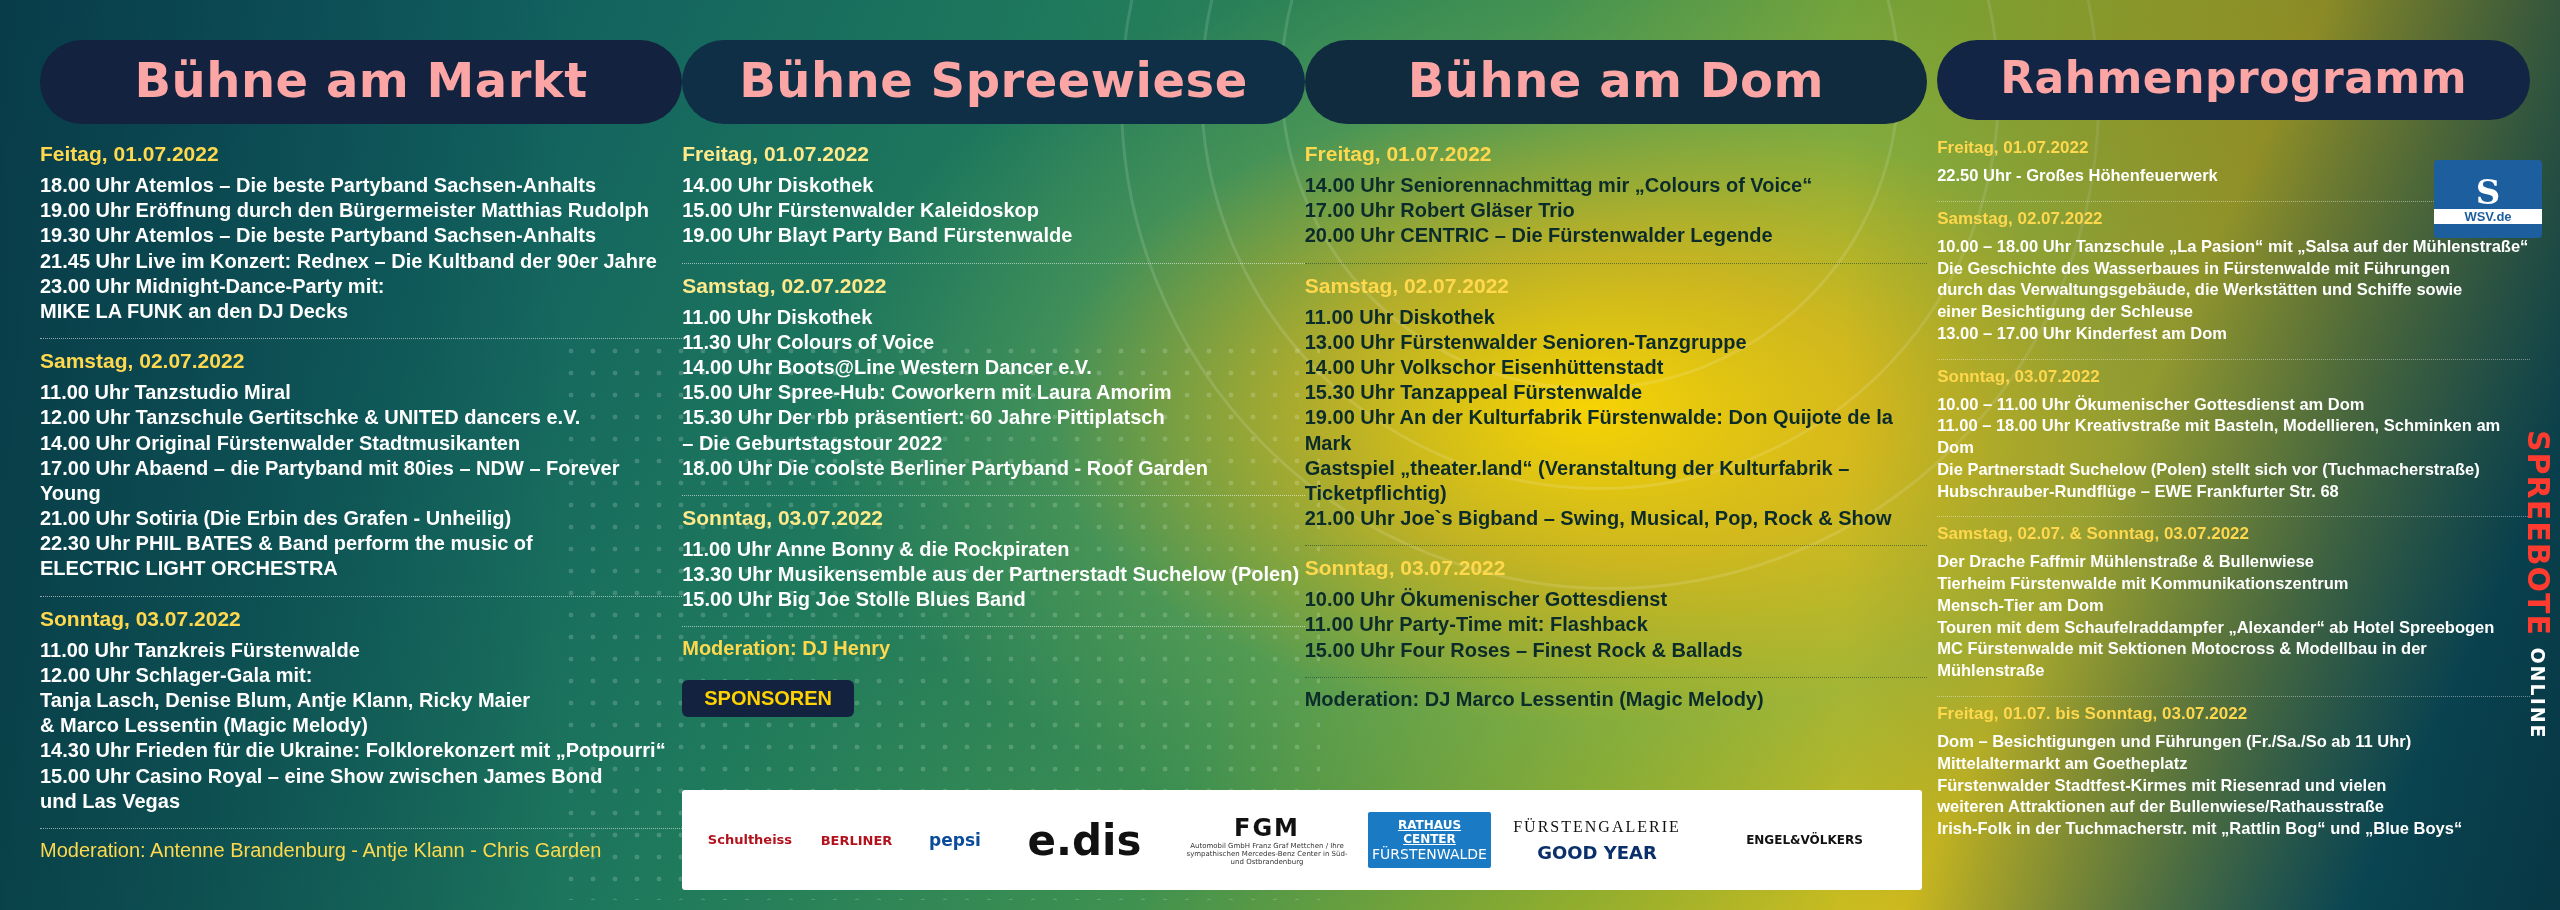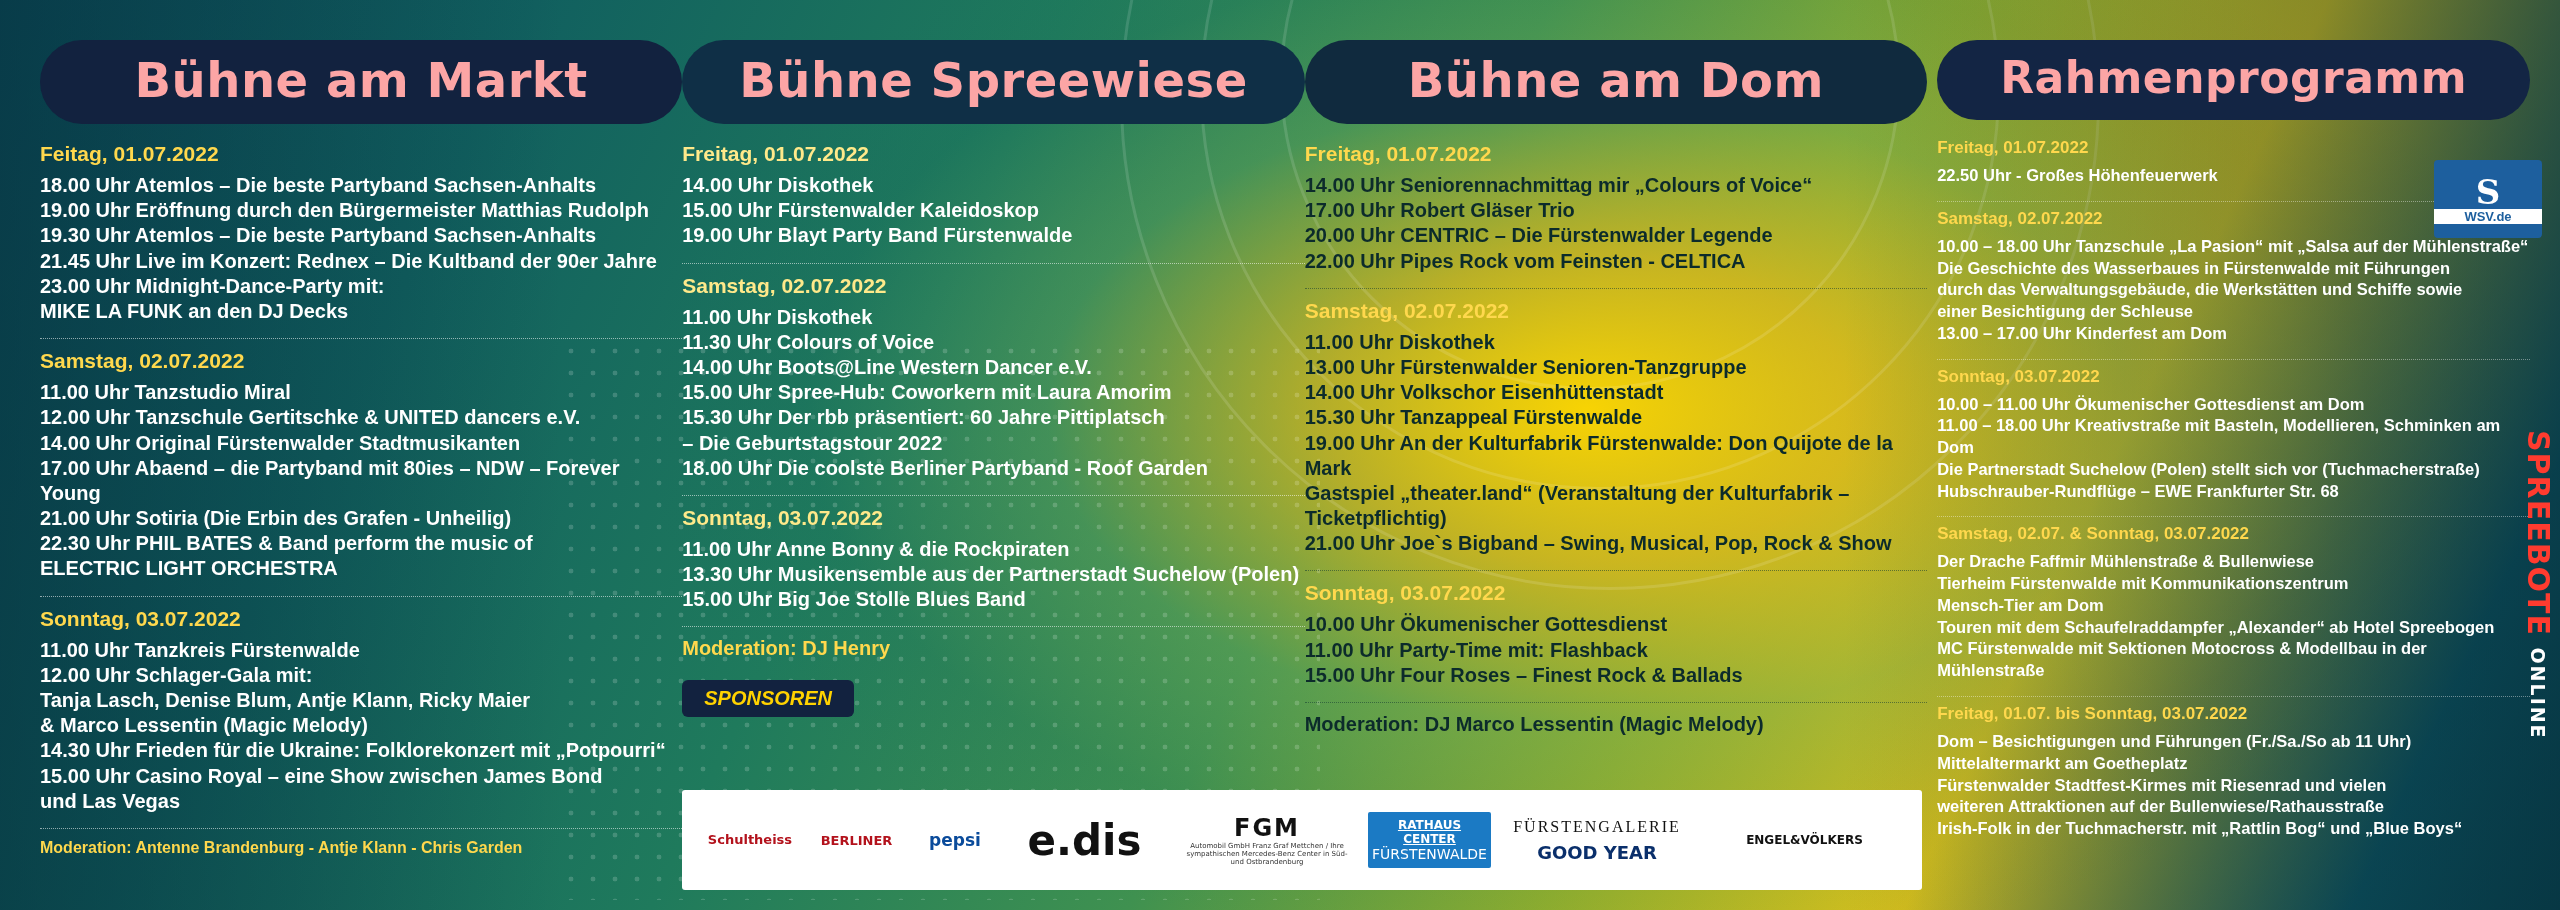--- a/index.html
+++ b/index.html
@@ -88,21 +88,21 @@
   }
   .sep {
     border: 0;
     border-top: 1px dotted rgba(255,255,255,.55);
     margin: 8px 0 10px 0;
   }
 
   
   .col-markt .dayline { color: #ffd84d; }
   .col-markt .evt { color: #ffffff; }
-  .col-markt .moderation { color: #ffd84d; font-size: 16px; font-weight: bold; margin-top: 6px;}
+  .col-markt .moderation { color: #ffd84d; font-size: 20px; font-weight: normal; margin-top: 6px;}
 
   
   .col-spreewiese .dayline { color: #ffe98a; }
   .col-spreewiese .evt { color: #ffffff; }
   .col-spreewiese .moderation { color: #ffd84d; font-size: 20px; font-weight: bold; }
 
   
   .col-dom .dayline { color: #ffd84d; }
   .col-dom .evt { color: #0c2b2b; }
   .col-dom .moderation { color: #0c2b2b; font-size: 20px; font-weight: bold; }
@@ -115,21 +115,20 @@
 
   .sponsoren-tag {
     display: inline-block;
     background: #12223f;
     color: #ffd200;
     font-weight: bold;
     font-size: 20px;
     padding: 7px 22px;
     border-radius: 6px;
     margin: 20px 0 10px 0;
-    font-style: italic;
   }
   .sponsor-box {
     background: #ffffff;
     width: 1240px;
     height: 100px;
     border-radius: 3px;
     display: flex;
     align-items: center;
     justify-content: space-around;
     padding: 0 14px;
@@ -317,21 +316,20 @@
     <div class="col col-dom">
       <div class="head head-dom">
         <h1>Bühne am Dom</h1>
       </div>
 
       <div class="daygroup">
         <div class="dayline">Freitag, 01.07.2022</div>
         <p class="evt">14.00 Uhr Seniorennachmittag mir „Colours of Voice“</p>
         <p class="evt">17.00 Uhr Robert Gläser Trio</p>
         <p class="evt">20.00 Uhr CENTRIC – Die Fürstenwalder Legende</p>
-        <p class="evt">22.00 Uhr Pipes Rock vom Feinsten - CELTICA</p>
       </div>
       <hr class="sep">
 
       <div class="daygroup">
         <div class="dayline">Samstag, 02.07.2022</div>
         <p class="evt">11.00 Uhr Diskothek</p>
         <p class="evt">13.00 Uhr Fürstenwalder Senioren-Tanzgruppe</p>
         <p class="evt">14.00 Uhr Volkschor Eisenhüttenstadt</p>
         <p class="evt">15.30 Uhr Tanzappeal Fürstenwalde</p>
         <p class="evt">19.00 Uhr An der Kulturfabrik Fürstenwalde: Don Quijote de la Mark</p>

